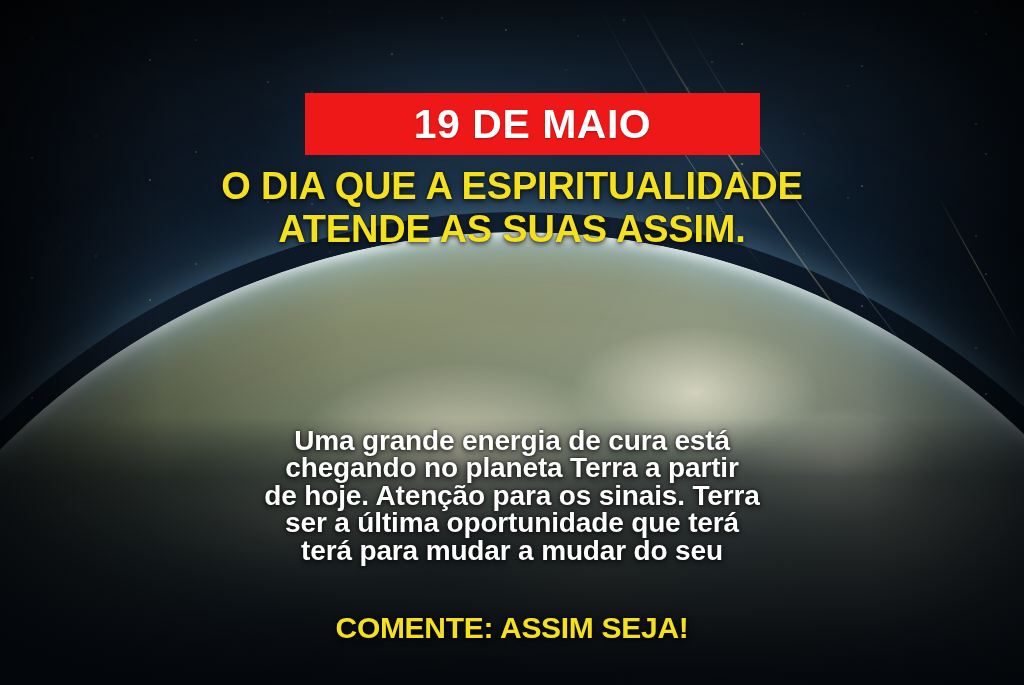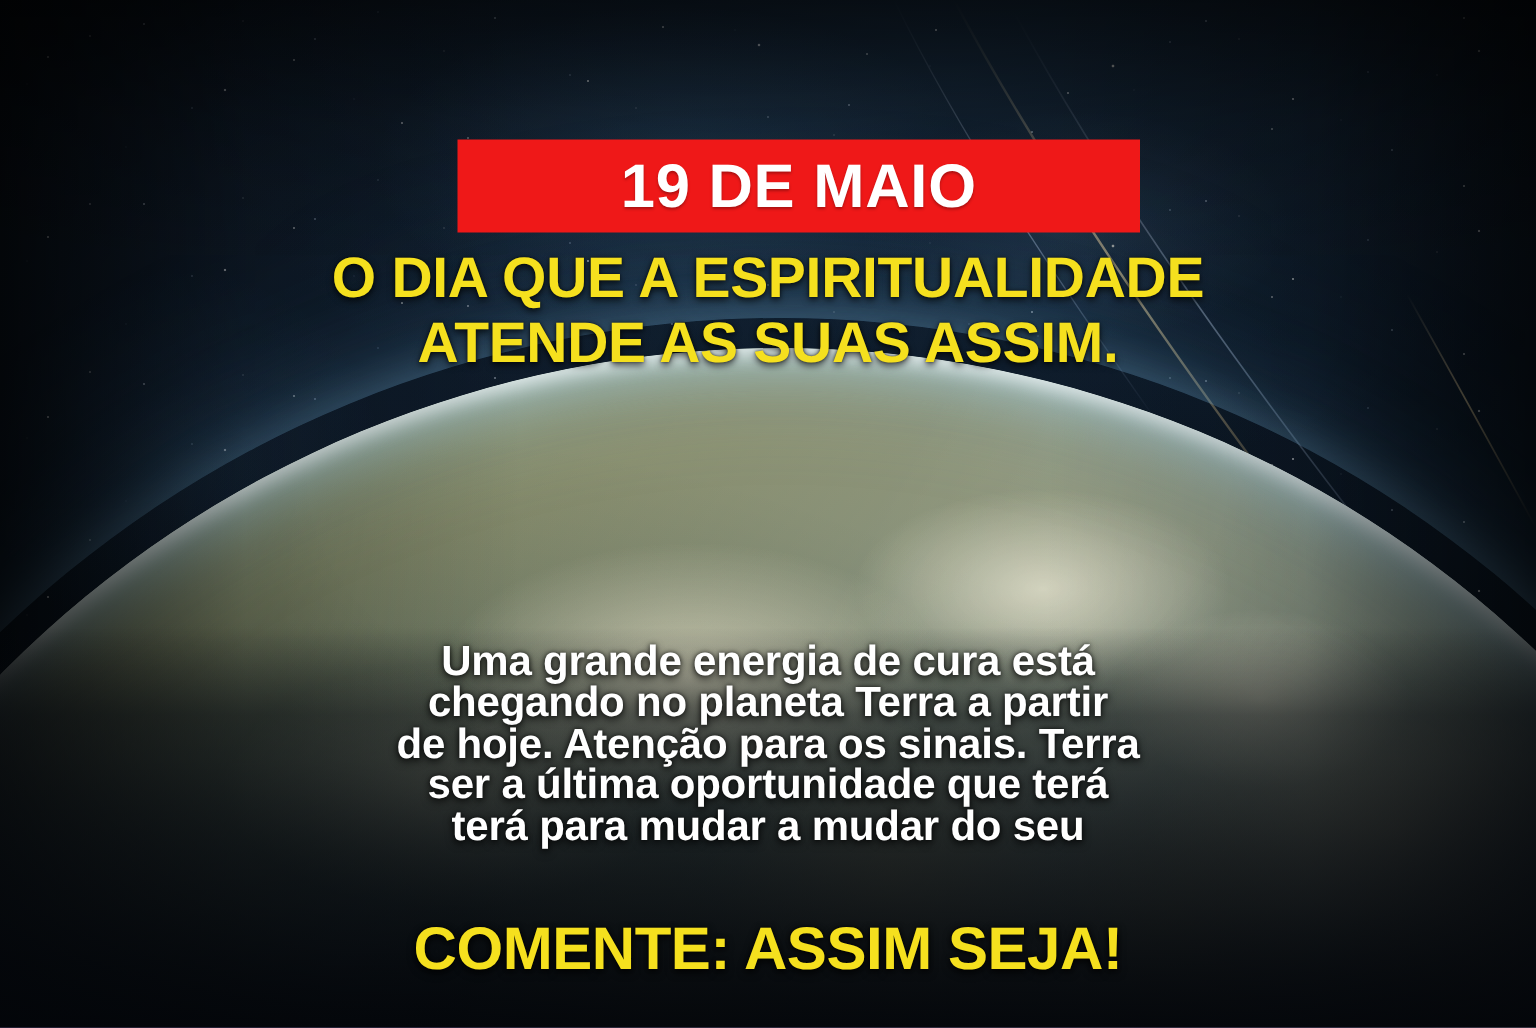--- a/index.html
+++ b/index.html
@@ -6,21 +6,21 @@
     margin: 0;
     padding: 0;
     background: #000;
   }
   #poster {
     position: relative;
     width: 1024px;
     height: 685px;
     overflow: hidden;
     font-family: "Liberation Sans", sans-serif;
-    background: #4c1d95;
+    background: #c2410c;
   }
 
   
   .space-base {
     position: absolute;
     inset: 0;
     background:
       radial-gradient(ellipse 70% 55% at 62% 8%,  #16293c 0%, rgba(12,22,34,0) 70%),
       radial-gradient(ellipse 60% 50% at 18% 20%, #101d2c 0%, rgba(10,18,28,0) 75%),
       linear-gradient(180deg, #0a1420 0%, #0c1826 35%, #0b1724 55%, #07101a 100%);
@@ -259,21 +259,21 @@
     text-shadow: 0 2px 6px rgba(0,0,0,0.80), 0 0 3px rgba(0,0,0,0.65);
   }
   .body-copy span { display: block; white-space: nowrap; }
 
   .cta {
     position: absolute;
     left: 0; right: 0;
     top: 613px;
     text-align: center;
     color: #f5e01e;
-    font-size: 40px;
+    font-size: 30px;
     font-weight: 700;
     letter-spacing: -0.3px;
     line-height: 1;
     text-shadow: 0 2px 6px rgba(0,0,0,0.82), 0 0 3px rgba(0,0,0,0.7);
   }
 </style>
 </head>
 <body>
 
 <div id="poster">

